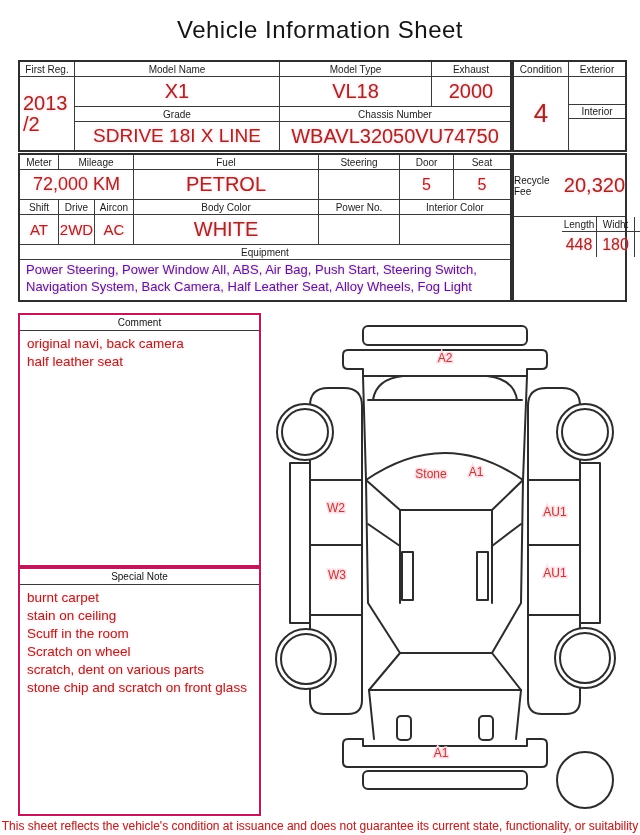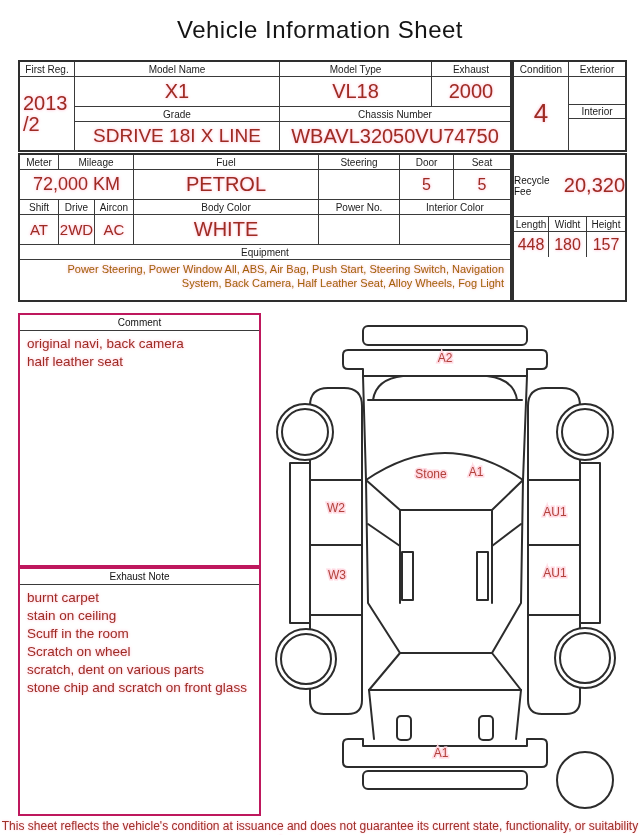--- a/index.html
+++ b/index.html
@@ -10,21 +10,21 @@
   .tbl{position:absolute;display:grid;border:2px solid #2e2e2e;box-sizing:border-box;background:#fff}
   .h{font-size:10px;color:#1c1c1c;display:flex;align-items:center;justify-content:center;white-space:nowrap;overflow:hidden}
   .v{color:#9e2b23;display:flex;align-items:center;justify-content:center;white-space:nowrap;
      text-shadow:0 0 3px rgba(255,160,190,.85)}
   .br{border-right:1.5px solid #3a3a3a}
   .bb{border-bottom:1.5px solid #3a3a3a}
   .fs26{font-size:26px}.fs20{font-size:20px}.fs19{font-size:19px}.fs16{font-size:16px}
   .fs15{font-size:15px}.fs14{font-size:18px}.fs12{font-size:12px}
   .firstreg{flex-direction:column;align-items:flex-start;justify-content:center;
             padding-left:3px;font-size:20px;line-height:1.02}
-  .equiptext{display:block;color:#a16207;font-size:11px;line-height:1.3;text-align:right;
+  .equiptext{display:block;color:#4c1d95;font-size:13px;line-height:1.3;text-align:left;
              padding:2px 6px 0 6px;white-space:normal;text-shadow:0 0 3px rgba(255,160,190,.8)}
   .dpanel{position:absolute;border:2px solid #2e2e2e;box-sizing:border-box;display:flex;flex-direction:column;background:#fff}
   .dgrid{display:grid}
   .recycle{border-bottom:1.5px solid #3a3a3a;display:flex;align-items:center}
   .recycle .rlabel{font-size:10px;height:16px;display:flex;align-items:center}
   .recycle .rvalue{font-size:20px;color:#9e2b23;text-shadow:0 0 3px rgba(255,160,190,.85)}
   .box{position:absolute;border:2px solid #be185d;box-sizing:border-box;background:#fff}
   .boxhead{height:15px;border-bottom:1.5px solid #3a3a3a;display:flex;align-items:center;justify-content:center;font-size:10px}
   .boxbody{padding:4px 7px;color:#9e2b23;font-size:13.5px;line-height:1.33;
            text-shadow:0 0 3px rgba(255,160,190,.8)}
@@ -104,40 +104,40 @@
 
     <div class="h bb" style="grid-area:5/1/6/8">Equipment</div>
     <div class="equiptext" style="grid-area:6/1/7/8">Power Steering, Power Window  All, ABS, Air Bag, Push Start, Steering Switch, Navigation System, Back Camera, Half Leather Seat, Alloy Wheels, Fog Light</div>
   </div>
 
   <div class="dpanel" style="left:512px;top:153px;width:115px;height:149px;">
     <div class="recycle" style="height:61px;">
       <div class="rlabel">Recycle Fee</div>
       <div class="rvalue">20,320</div>
     </div>
-    <div class="dgrid" style="grid-template-columns:35px 38px 38px;grid-template-rows:15px 25px;">
+    <div class="dgrid" style="grid-template-columns:35px 38px 38px;grid-template-rows:15px 25px;padding-left:48px;">
       <div class="h br bb">Length</div>
       <div class="h br bb">Widht</div>
       <div class="h bb">Height</div>
       <div class="v br fs16">448</div>
       <div class="v br fs16">180</div>
       <div class="v fs16">157</div>
     </div>
   </div>
 
   <div class="box" style="left:18px;top:313px;width:243px;height:254px;">
     <div class="boxhead">Comment</div>
     <div class="boxbody">
       <div>original navi, back camera</div>
       <div>half leather seat</div>
     </div>
   </div>
 
   <div class="box" style="left:18px;top:567px;width:243px;height:249px;">
-    <div class="boxhead">Exhaust Note</div>
+    <div class="boxhead">Special Note</div>
     <div class="boxbody">
       <div>burnt carpet</div>
       <div>stain on ceiling</div>
       <div>Scuff in the room</div>
       <div>Scratch on wheel</div>
       <div>scratch, dent on various parts</div>
       <div>stone chip and scratch on front glass</div>
     </div>
   </div>
 

